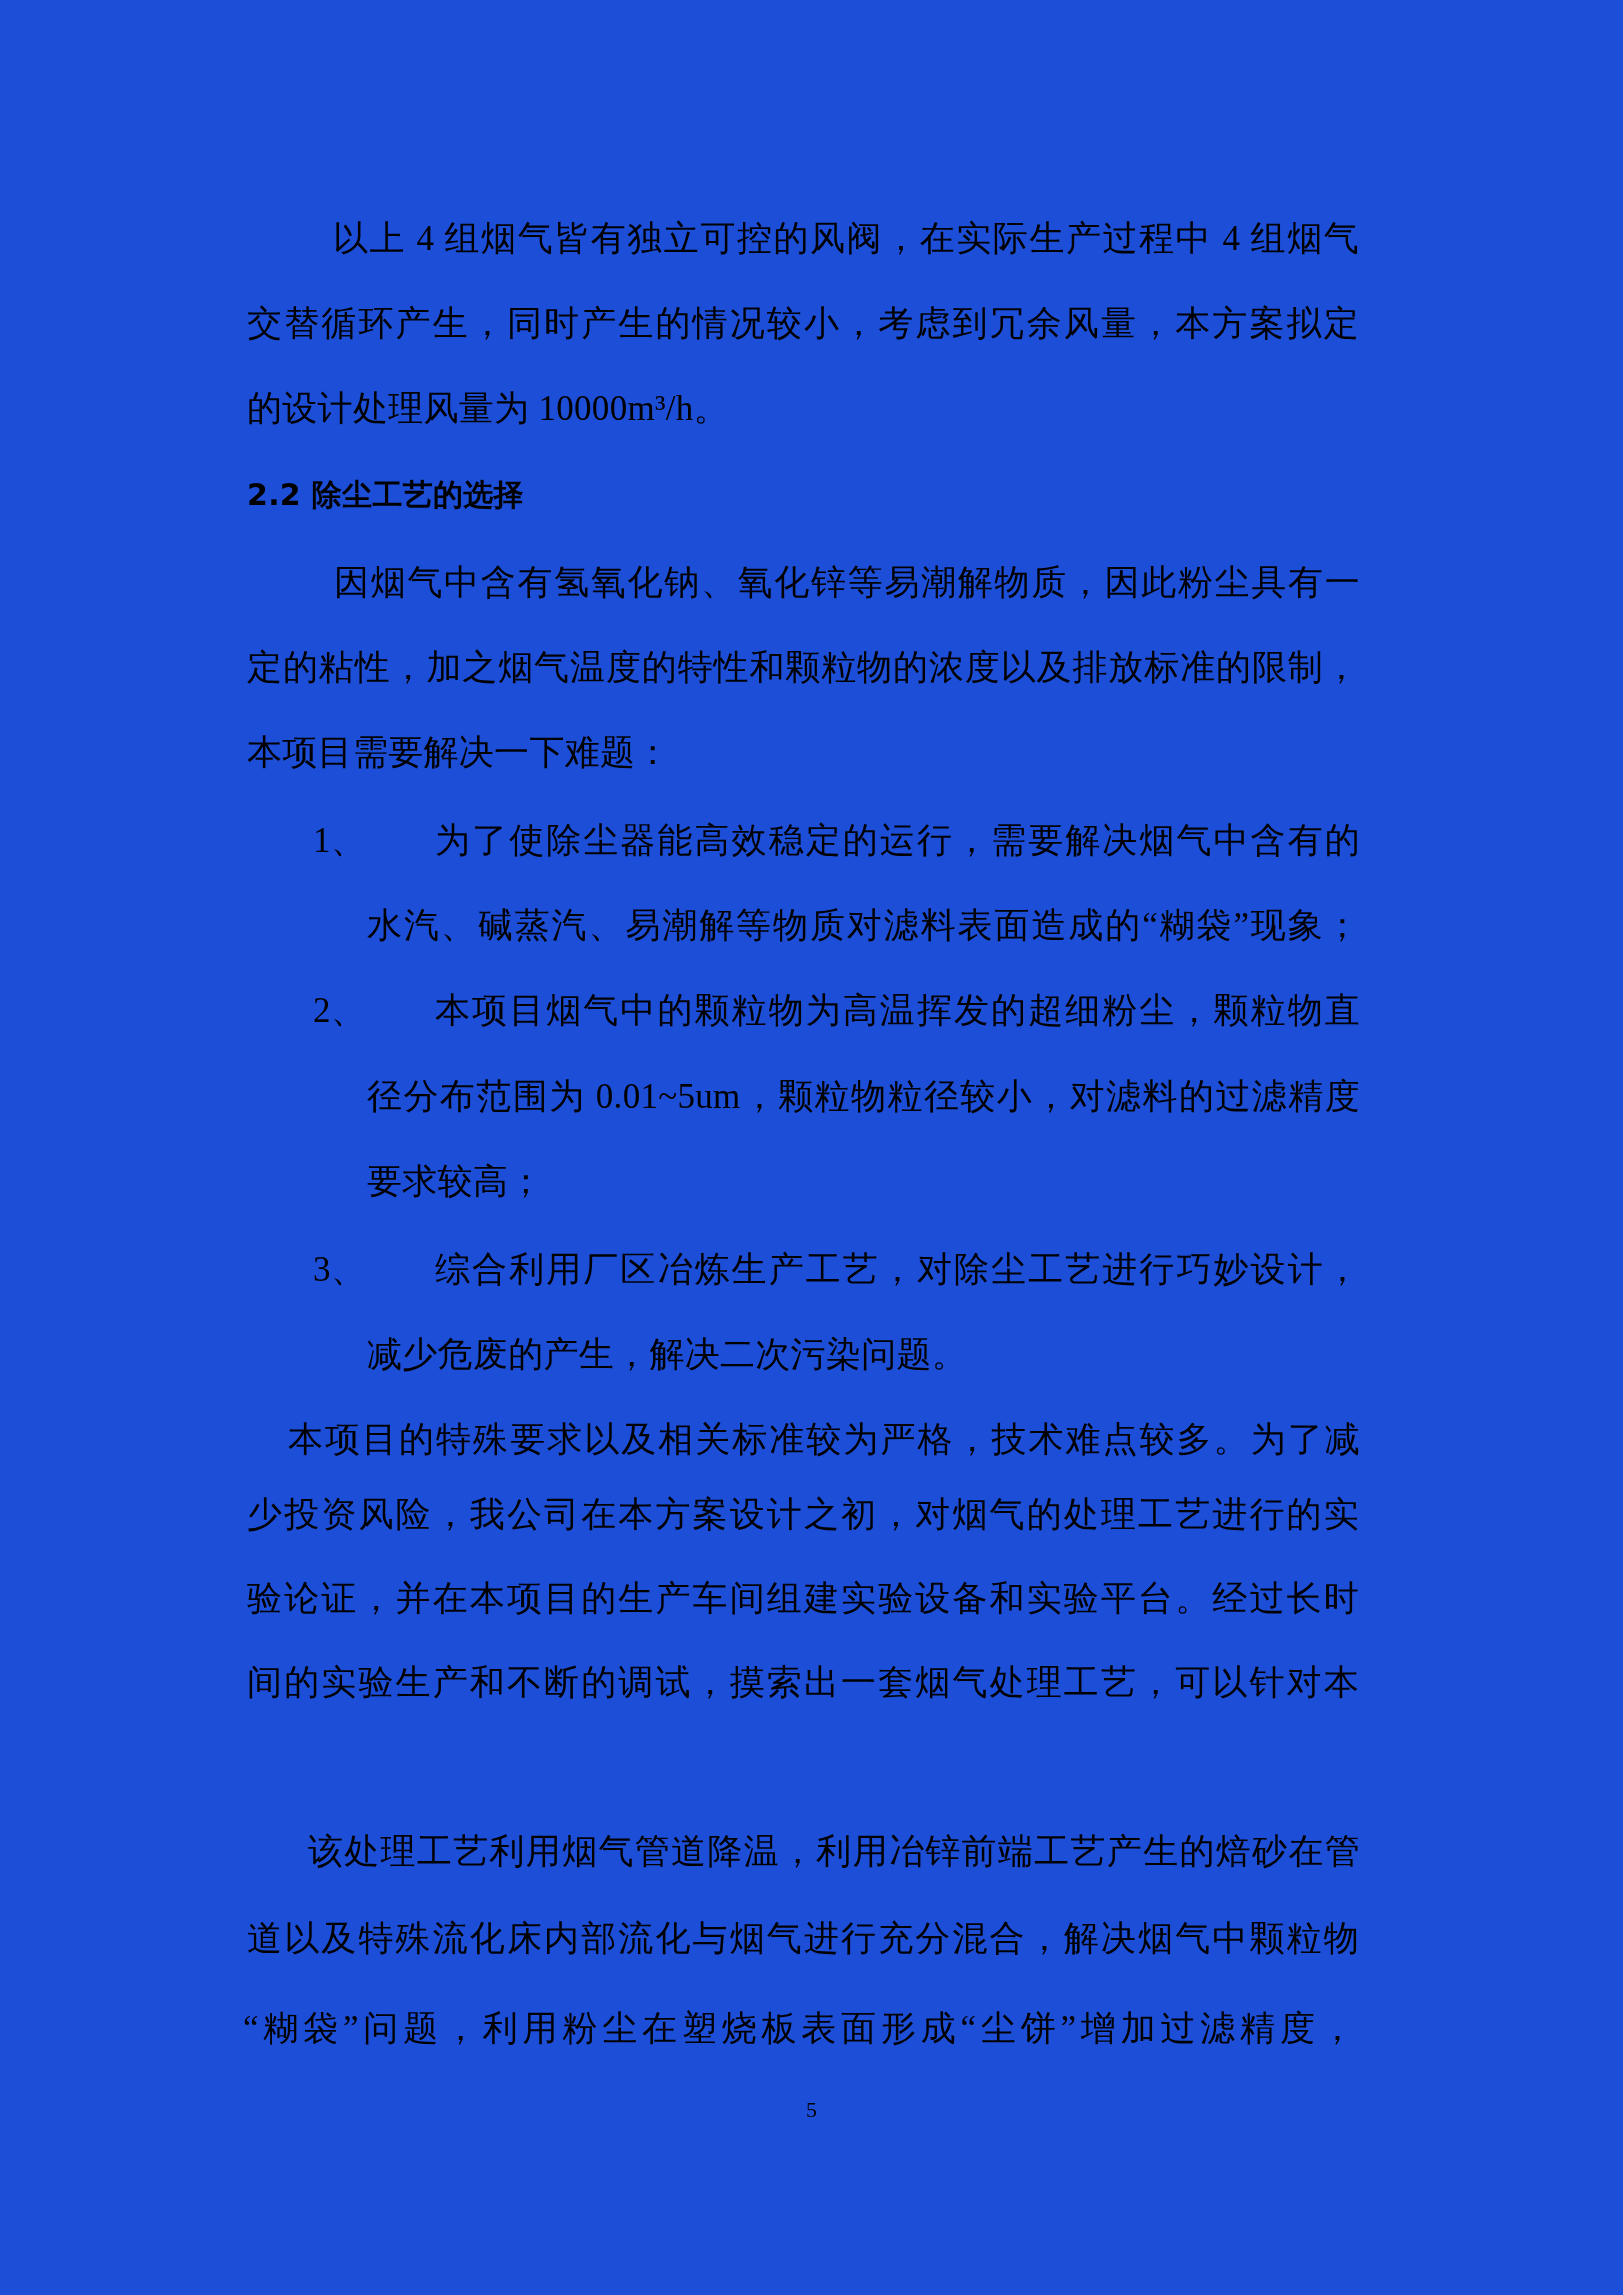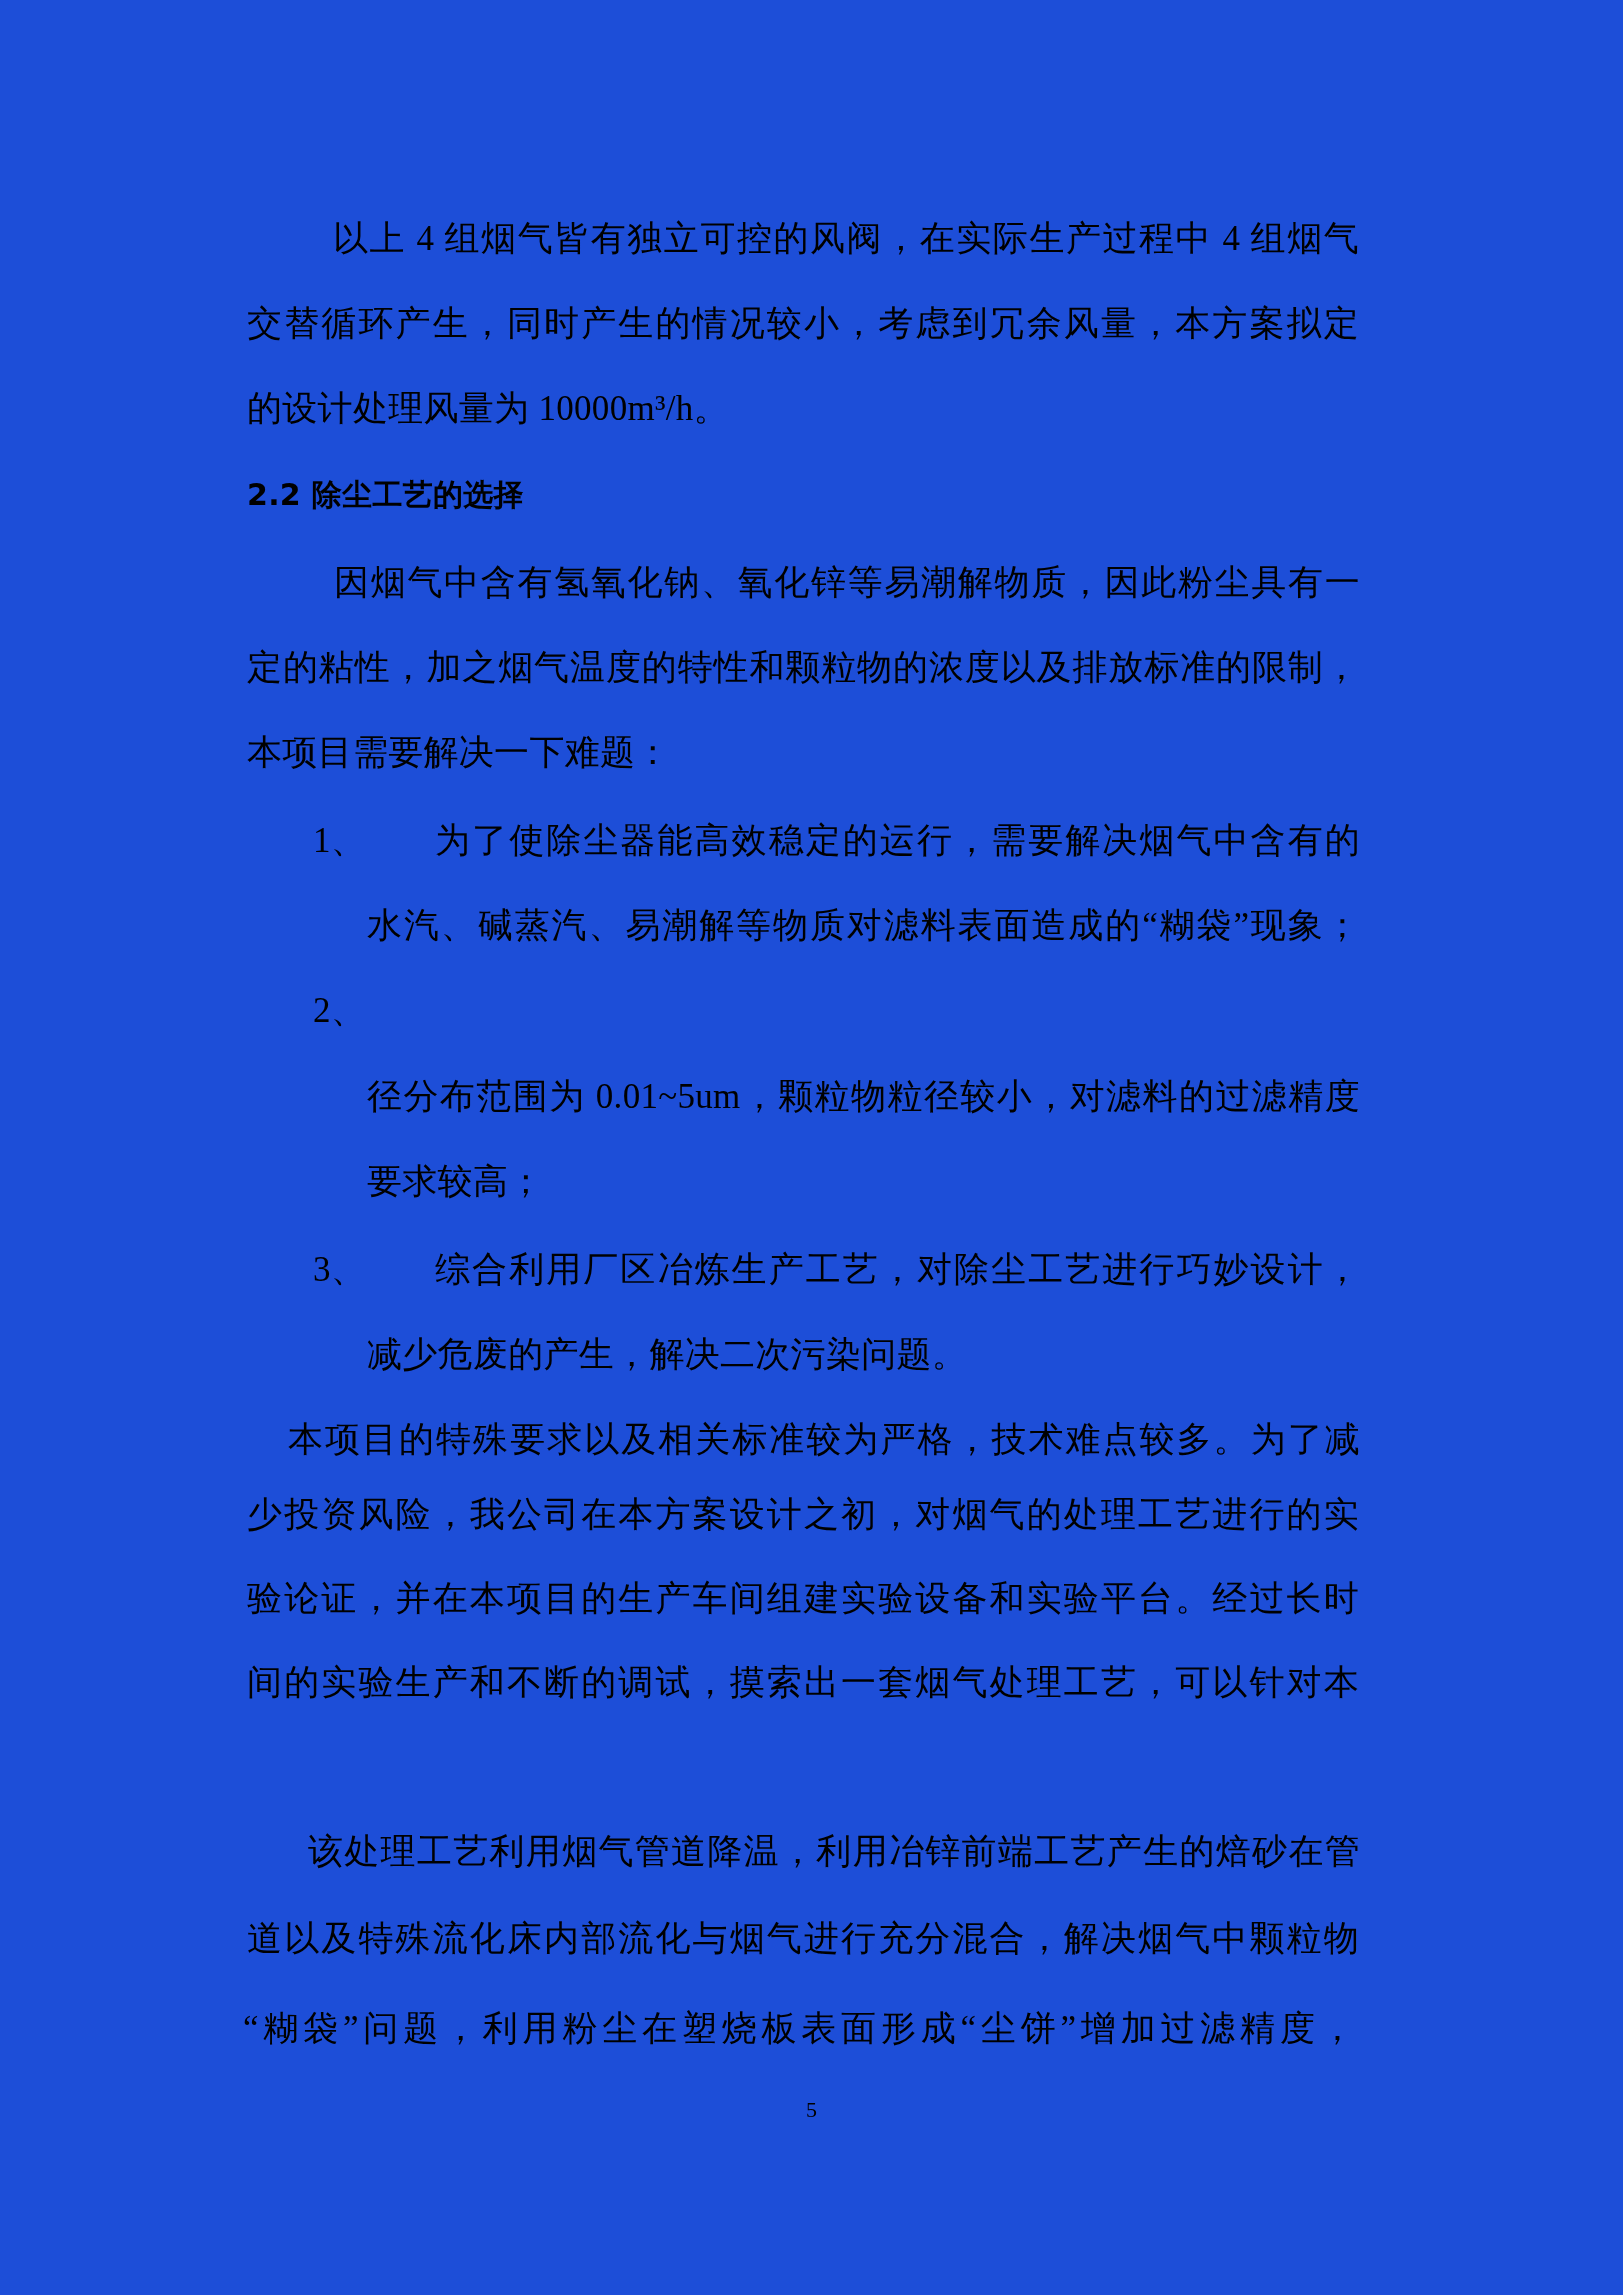--- a/index.html
+++ b/index.html
@@ -31,20 +31,21 @@
   <div class="line" style="top:710px;">本项目需要解决一下难题：</div>
 
   <div class="line" style="top:798px; left:313px; width:1047px;">
     <span class="list-num">1、</span>
     <span class="list-text">为了使除尘器能高效稳定的运行，需要解决烟气中含有的</span>
   </div>
   <div class="line justify" style="top:883px; left:367px; width:993px;">水汽、碱蒸汽、易潮解等物质对滤料表面造成的“糊袋”现象；</div>
 
   <div class="line" style="top:968px; left:313px; width:1047px;">
     <span class="list-num">2、</span>
+    <span class="list-text">本项目烟气中的颗粒物为高温挥发的超细粉尘，颗粒物直</span>
   </div>
   <div class="line justify" style="top:1054px; left:367px; width:993px;">径分布范围为 0.01~5um，颗粒物粒径较小，对滤料的过滤精度</div>
   <div class="line" style="top:1139px; left:367px; width:993px;">要求较高；</div>
 
   <div class="line" style="top:1227px; left:313px; width:1047px;">
     <span class="list-num">3、</span>
     <span class="list-text">综合利用厂区冶炼生产工艺，对除尘工艺进行巧妙设计，</span>
   </div>
   <div class="line" style="top:1312px; left:367px; width:993px;">减少危废的产生，解决二次污染问题。</div>
 

